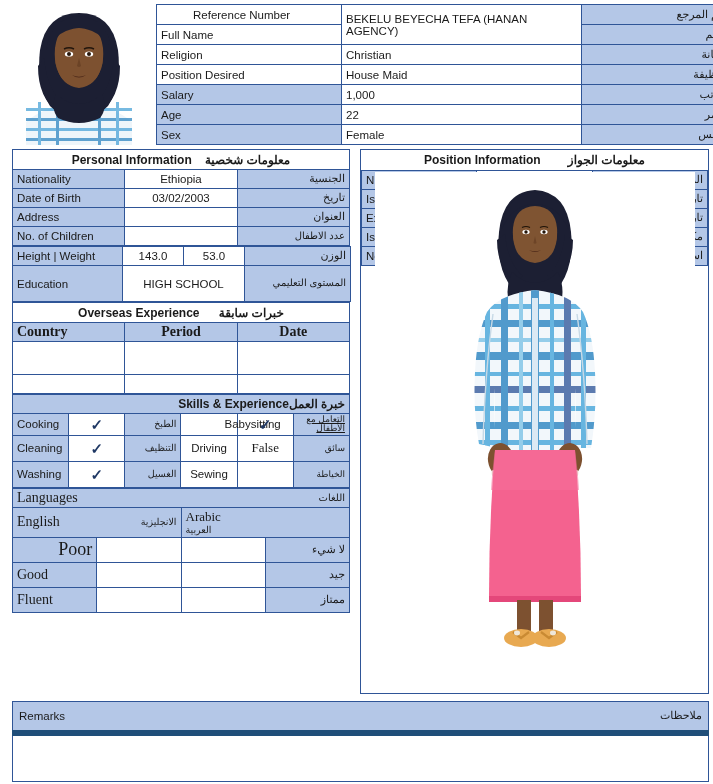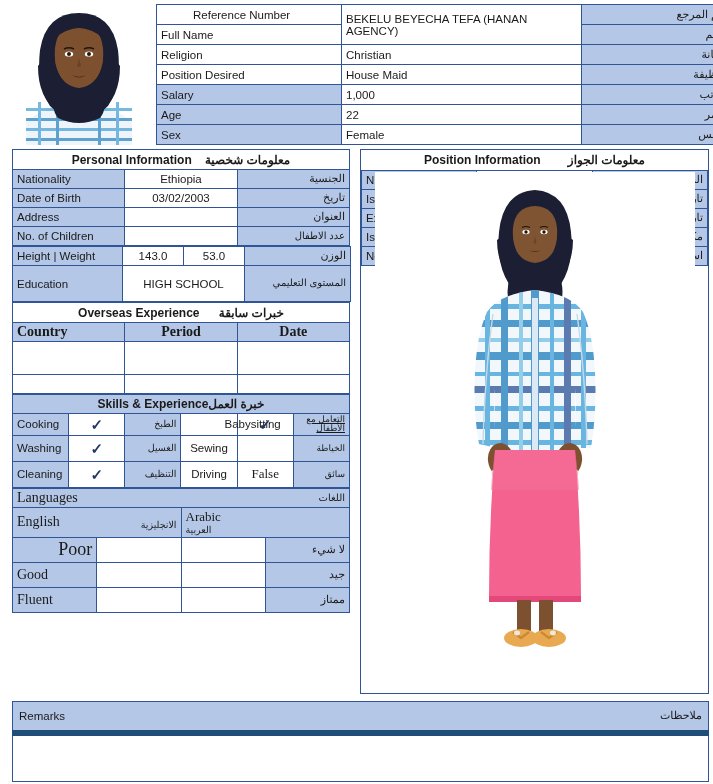--- a/index.html
+++ b/index.html
@@ -262,66 +262,66 @@
           <td class="b wht"></td>
           <td class="b wht"></td>
         </tr>
       </tbody>
     </table>
 
     <table class="lt">
       <tbody>
         <tr>
           <td class="b fill" colspan="6" style="height:19px;">
-            <div style="display:flex; justify-content:center; align-items:center;">
+            <div style="display:flex; justify-content:flex-end; align-items:center;">
               <span class="sec-title">Skills &amp; Experience</span>
               <span class="sec-title ar">خبرة العمل</span>
             </div>
           </td>
         </tr>
         <tr>
           <td class="b fill sk-n1">Cooking</td>
           <td class="b wht ctr sk-v1"><span class="chk">✓</span></td>
           <td class="b fill sk-a1 ar" style="font-size:9.5px;">الطبخ</td>
           <td class="b wht ctr sk-n2">Babysitting</td>
           <td class="b wht ctr sk-v2"><span class="chk">✓</span></td>
           <td class="b fill sk-a2 ar" style="font-size:9px;">التعامل مع الأطفال</td>
         </tr>
         <tr>
+          <td class="b fill" style="height:26px;">Cleaning</td>
+          <td class="b wht ctr"><span class="chk">✓</span></td>
+          <td class="b fill ar" style="font-size:9.5px;">التنظيف</td>
+          <td class="b wht ctr">Driving</td>
+          <td class="b wht ctr serif" style="font-size:13px;">False</td>
+          <td class="b fill ar" style="font-size:9px;">سائق</td>
+        </tr>
+        <tr>
           <td class="b fill" style="height:26px;">Washing</td>
           <td class="b wht ctr"><span class="chk">✓</span></td>
           <td class="b fill ar" style="font-size:9.5px;">الغسيل</td>
           <td class="b wht ctr">Sewing</td>
           <td class="b wht ctr"></td>
           <td class="b fill ar" style="font-size:9px;">الخياطة</td>
         </tr>
-        <tr>
-          <td class="b fill" style="height:26px;">Cleaning</td>
-          <td class="b wht ctr"><span class="chk">✓</span></td>
-          <td class="b fill ar" style="font-size:9.5px;">التنظيف</td>
-          <td class="b wht ctr">Driving</td>
-          <td class="b wht ctr serif" style="font-size:13px;">False</td>
-          <td class="b fill ar" style="font-size:9px;">سائق</td>
-        </tr>
       </tbody>
     </table>
 
     <table class="lt">
       <tbody>
         <tr>
           <td class="b fill" colspan="4" style="height:19px;">
             <div style="display:flex; justify-content:space-between; align-items:center;">
               <span class="serif" style="font-size:14px;">Languages</span>
               <span class="ar" style="font-size:10px;">اللغات</span>
             </div>
           </td>
         </tr>
         <tr>
           <td class="b fill lang-l1" colspan="2" style="height:30px;">
-            <div style="display:flex; justify-content:space-between; align-items:flex-end;">
+            <div style="display:flex; justify-content:space-between; align-items:center;">
               <span class="serif" style="font-size:14px;">English</span>
               <span class="ar" style="font-size:9.5px;">الانجليزية</span>
             </div>
           </td>
           <td class="b fill" colspan="2">
             <div style="line-height:1.1;">
               <div class="serif" style="font-size:13px;">Arabic</div>
               <div class="ar-l" style="font-size:9.5px;">العربية</div>
             </div>
           </td>

